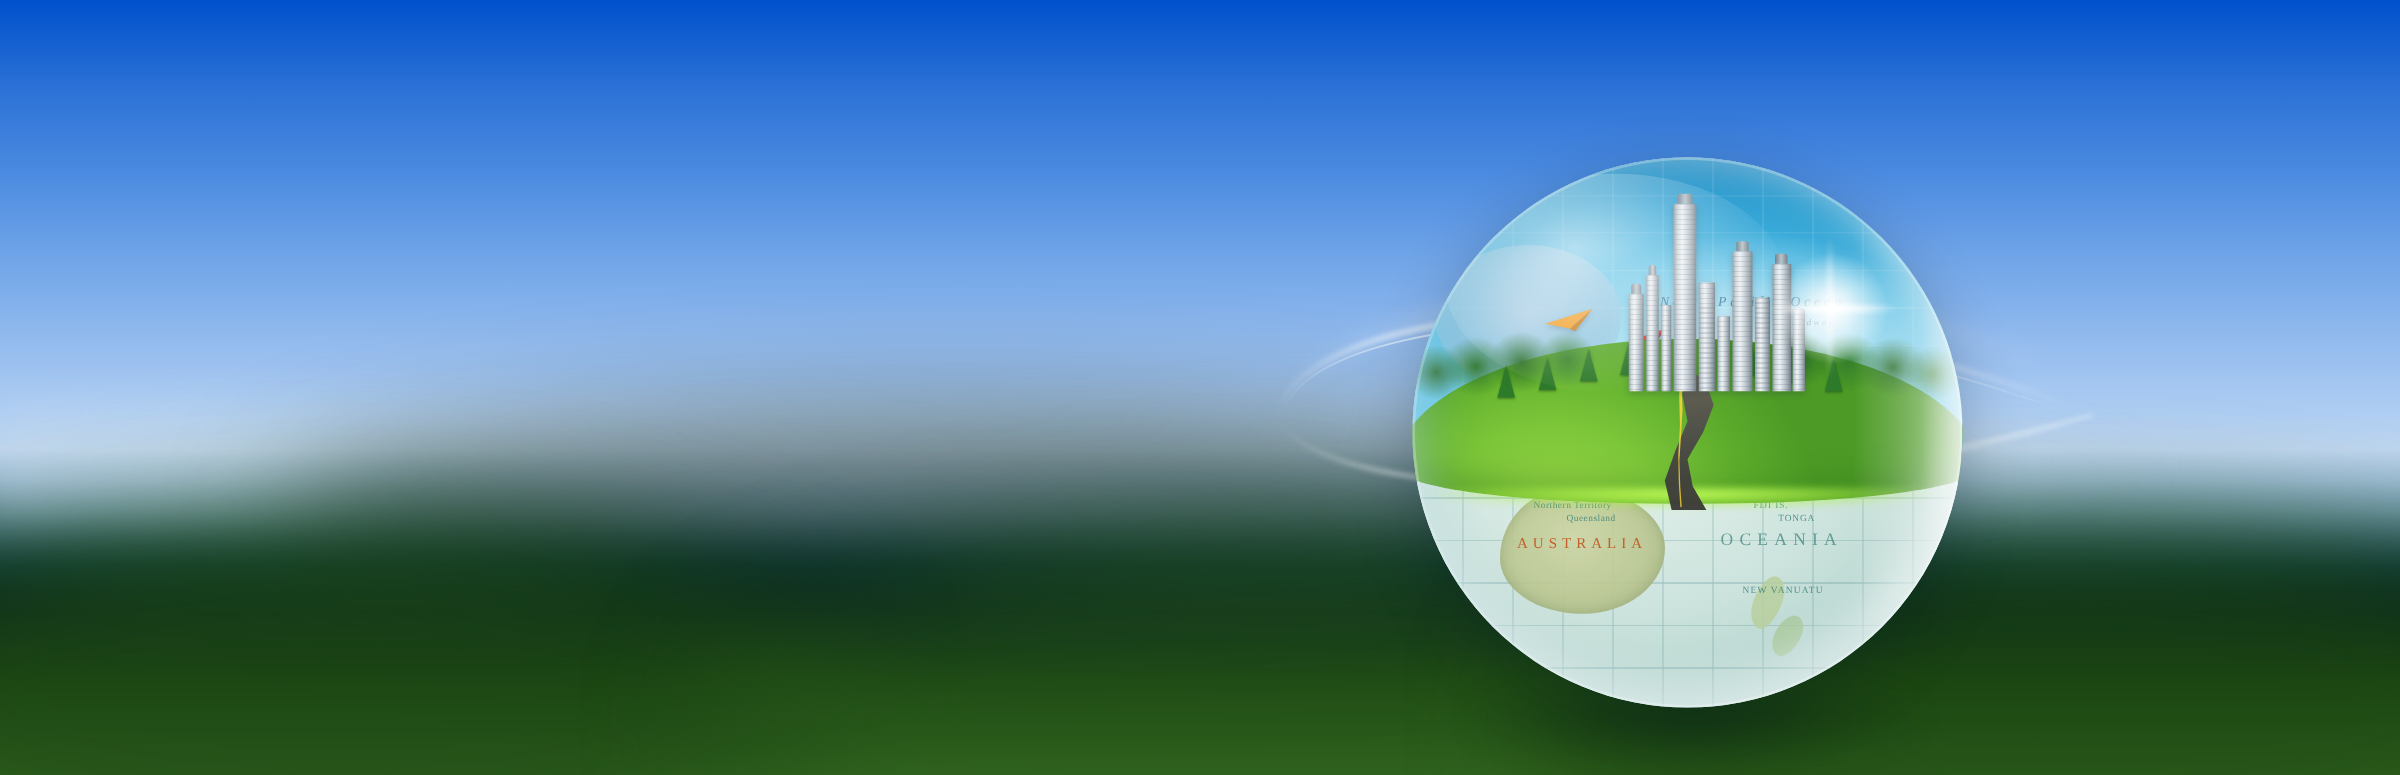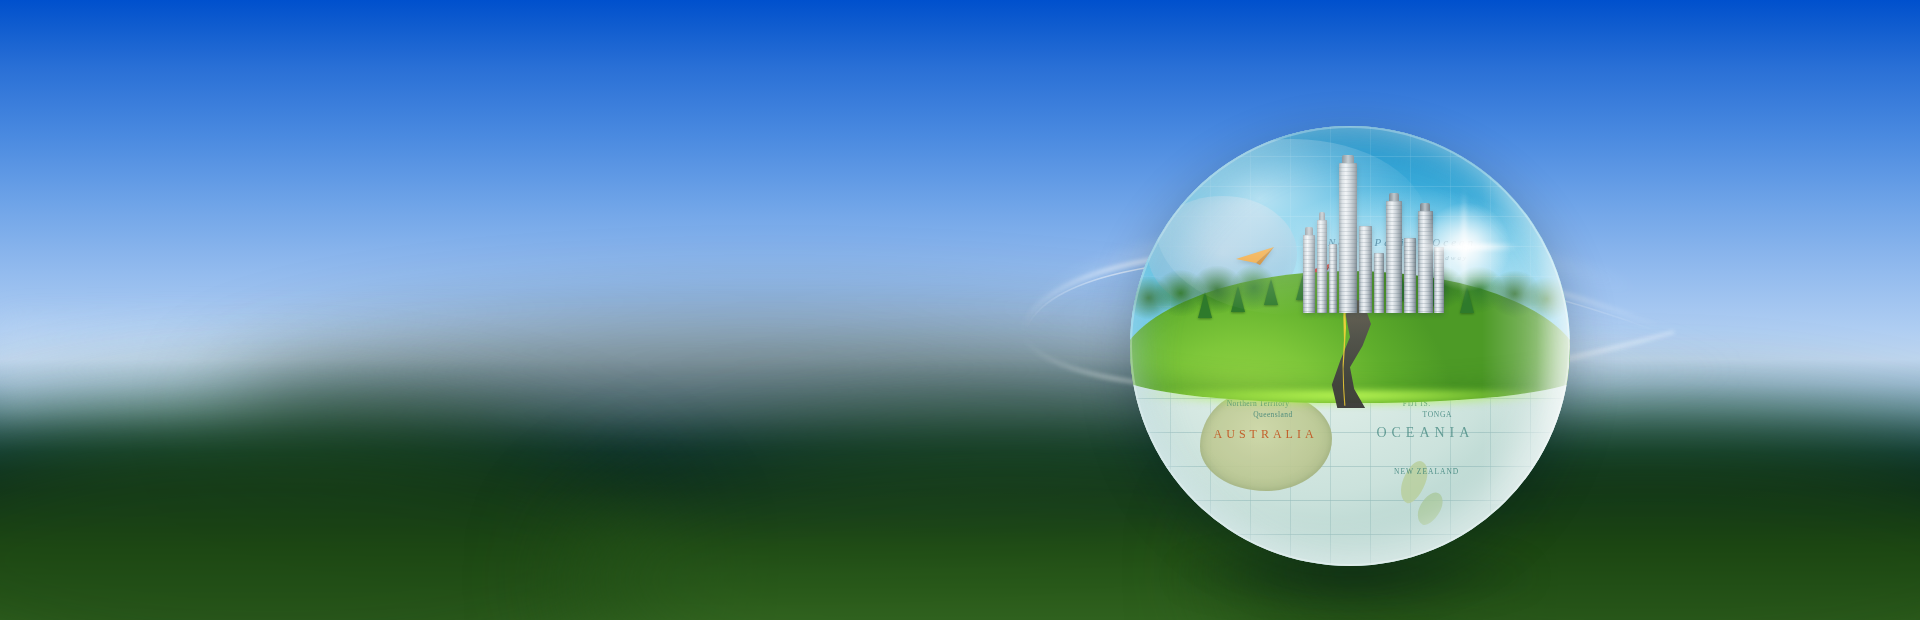--- a/index.html
+++ b/index.html
@@ -370,21 +370,21 @@
     <div class="maplabel ml-indo">INDONESIA</div>
     <div class="maplabel ml-png">PAPUA
 NEW GUINEA</div>
     <div class="maplabel ml-sol">SOLOMON
 ISLANDS</div>
     <div class="maplabel ml-vanuatu">VANUATU</div>
     <div class="maplabel ml-tuvalu">TUVALU</div>
     <div class="maplabel ml-fiji">FIJI IS.</div>
     <div class="maplabel ml-samoa">SAMOA</div>
     <div class="maplabel ml-tonga">TONGA</div>
-    <div class="maplabel ml-nz">NEW ZEALAND</div>
+    <div class="maplabel ml-nz">NEW VANUATU</div>
     <div class="maplabel ml-coralsea">Coral Sea</div>
     <div class="maplabel ml-queensland">Queensland</div>
     <div class="maplabel ml-nt">Northern
 Territory</div>
 
     <div class="globe-upper"></div>
     <div class="graticule upper"></div>
     <div class="landmass lm-asia"></div>
     <div class="landmass lm-phil"></div>
     <div class="maplabel ml-npo">North Pacific Ocean</div>

